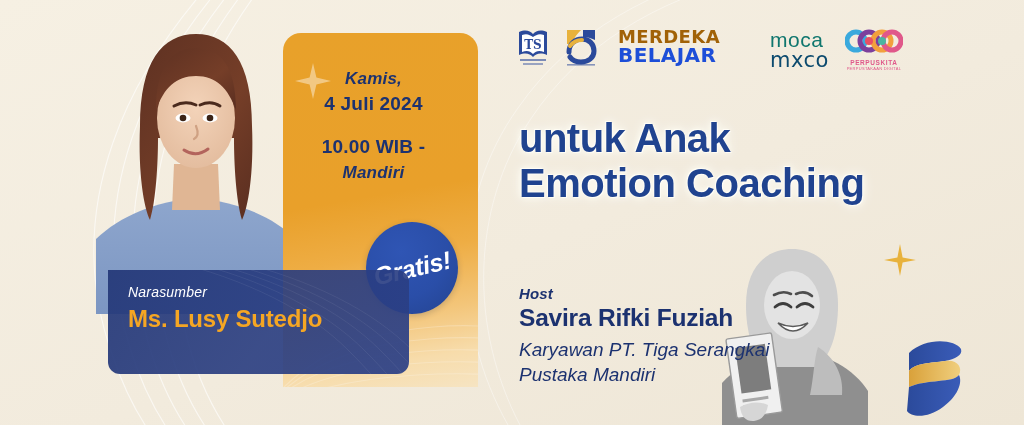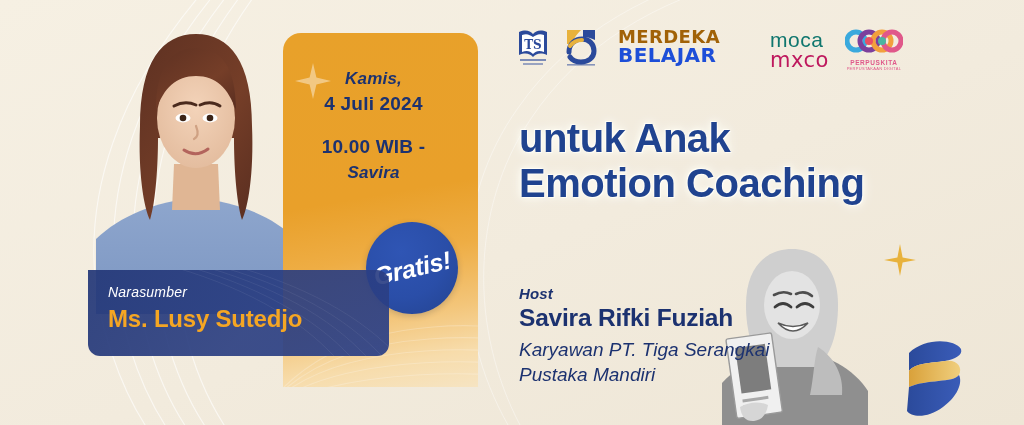--- a/index.html
+++ b/index.html
@@ -53,22 +53,22 @@
     box-shadow: 0 2px 6px rgba(20,35,80,.20);
   }
   .gratis-badge span {
     color: #ffffff; font-weight: 700; font-style: italic;
     font-size: 25px; letter-spacing: -.3px;
     transform: rotate(-13deg); display: block;
   }
 
   
   .speaker-card {
-    position: absolute; left: 88px; top: 270px;
-    width: 301px; height: 86px;
+    position: absolute; left: 108px; top: 270px;
+    width: 301px; height: 104px;
     border-radius: 0 12px 12px 12px;
     background: linear-gradient(125deg, rgba(36,56,120,.93) 0%, rgba(40,60,128,.90) 55%, rgba(44,64,134,.93) 100%);
     overflow: hidden;
     padding: 14px 20px 0 20px;
   }
   .speaker-card .waves { position: absolute; inset: 0; opacity: .5; }
   .speaker-card .role {
     position: relative; color: #ffffff; font-style: italic;
     font-size: 14px; font-weight: 500; letter-spacing: .2px;
   }
@@ -85,21 +85,21 @@
   .logo-row { position: absolute; left: 516px; top: 26px; display: flex; align-items: center; gap: 11px; }
   .logo-ts    { width: 34px; height: 42px; }
   .logo-anniv { width: 40px; height: 42px; }
   .logo-merdeka { margin-left: 6px; line-height: .94; }
   .logo-merdeka .m1 { color: #a16207; font-weight: 700; font-size: 18px; letter-spacing: .4px; font-family: "DejaVu Sans", sans-serif; }
   .logo-merdeka .m2 { color: #1d4ed8; font-weight: 700; font-size: 20px; letter-spacing: .4px; font-family: "DejaVu Sans", sans-serif; display:block; }
 
   .logo-row-right { position: absolute; left: 770px; top: 28px; display: flex; align-items: center; gap: 16px; }
   .logo-moca { line-height: 1.0; }
   .logo-moca .r1 { color: #0f766e; font-size: 21px; letter-spacing: .5px; font-family: Liberation Sans, sans-serif; }
-  .logo-moca .r2 { color: #be185d; font-size: 21px; letter-spacing: .5px; font-family: "DejaVu Sans", sans-serif; display:block; }
+  .logo-moca .r2 { color: #0c4a6e; font-size: 21px; letter-spacing: .5px; font-family: "DejaVu Sans", sans-serif; display:block; }
   .logo-perpus { width: 58px; }
   .logo-perpus .pk-label {
     font-size: 6.5px; font-weight: 700; letter-spacing: .6px;
     text-align: center; margin-top: 1px;
   }
   .logo-perpus .pk-sub { font-size: 4px; color: #e0588a; text-align:center; letter-spacing:.3px; }
 
   
   .headline {
     position: absolute; left: 519px; top: 116px;
@@ -209,21 +209,21 @@
       </g>
     </svg>
     <svg class="spark-card" viewBox="0 0 40 40">
       <path d="M20 2 L23.4 16.6 L38 20 L23.4 23.4 L20 38 L16.6 23.4 L2 20 L16.6 16.6 Z" fill="#ffffff" fill-opacity=".42"></path>
     </svg>
     <div class="date-text">
       <div class="l-italic">Kamis,</div>
       <div class="l-bold">4 Juli 2024</div>
       <div class="gap"></div>
       <div class="l-bold">10.00 WIB -</div>
-      <div class="l-italic">Savira</div>
+      <div class="l-italic">Mandiri</div>
     </div>
   </div>
 
   <div class="gratis-badge">
     <span>Gratis!</span>
   </div>
 
   <div class="speaker-card">
     <svg class="waves" viewBox="0 0 301 113" preserveAspectRatio="none">
       <g stroke="#ffffff" stroke-opacity=".13" fill="none" stroke-width="1">

